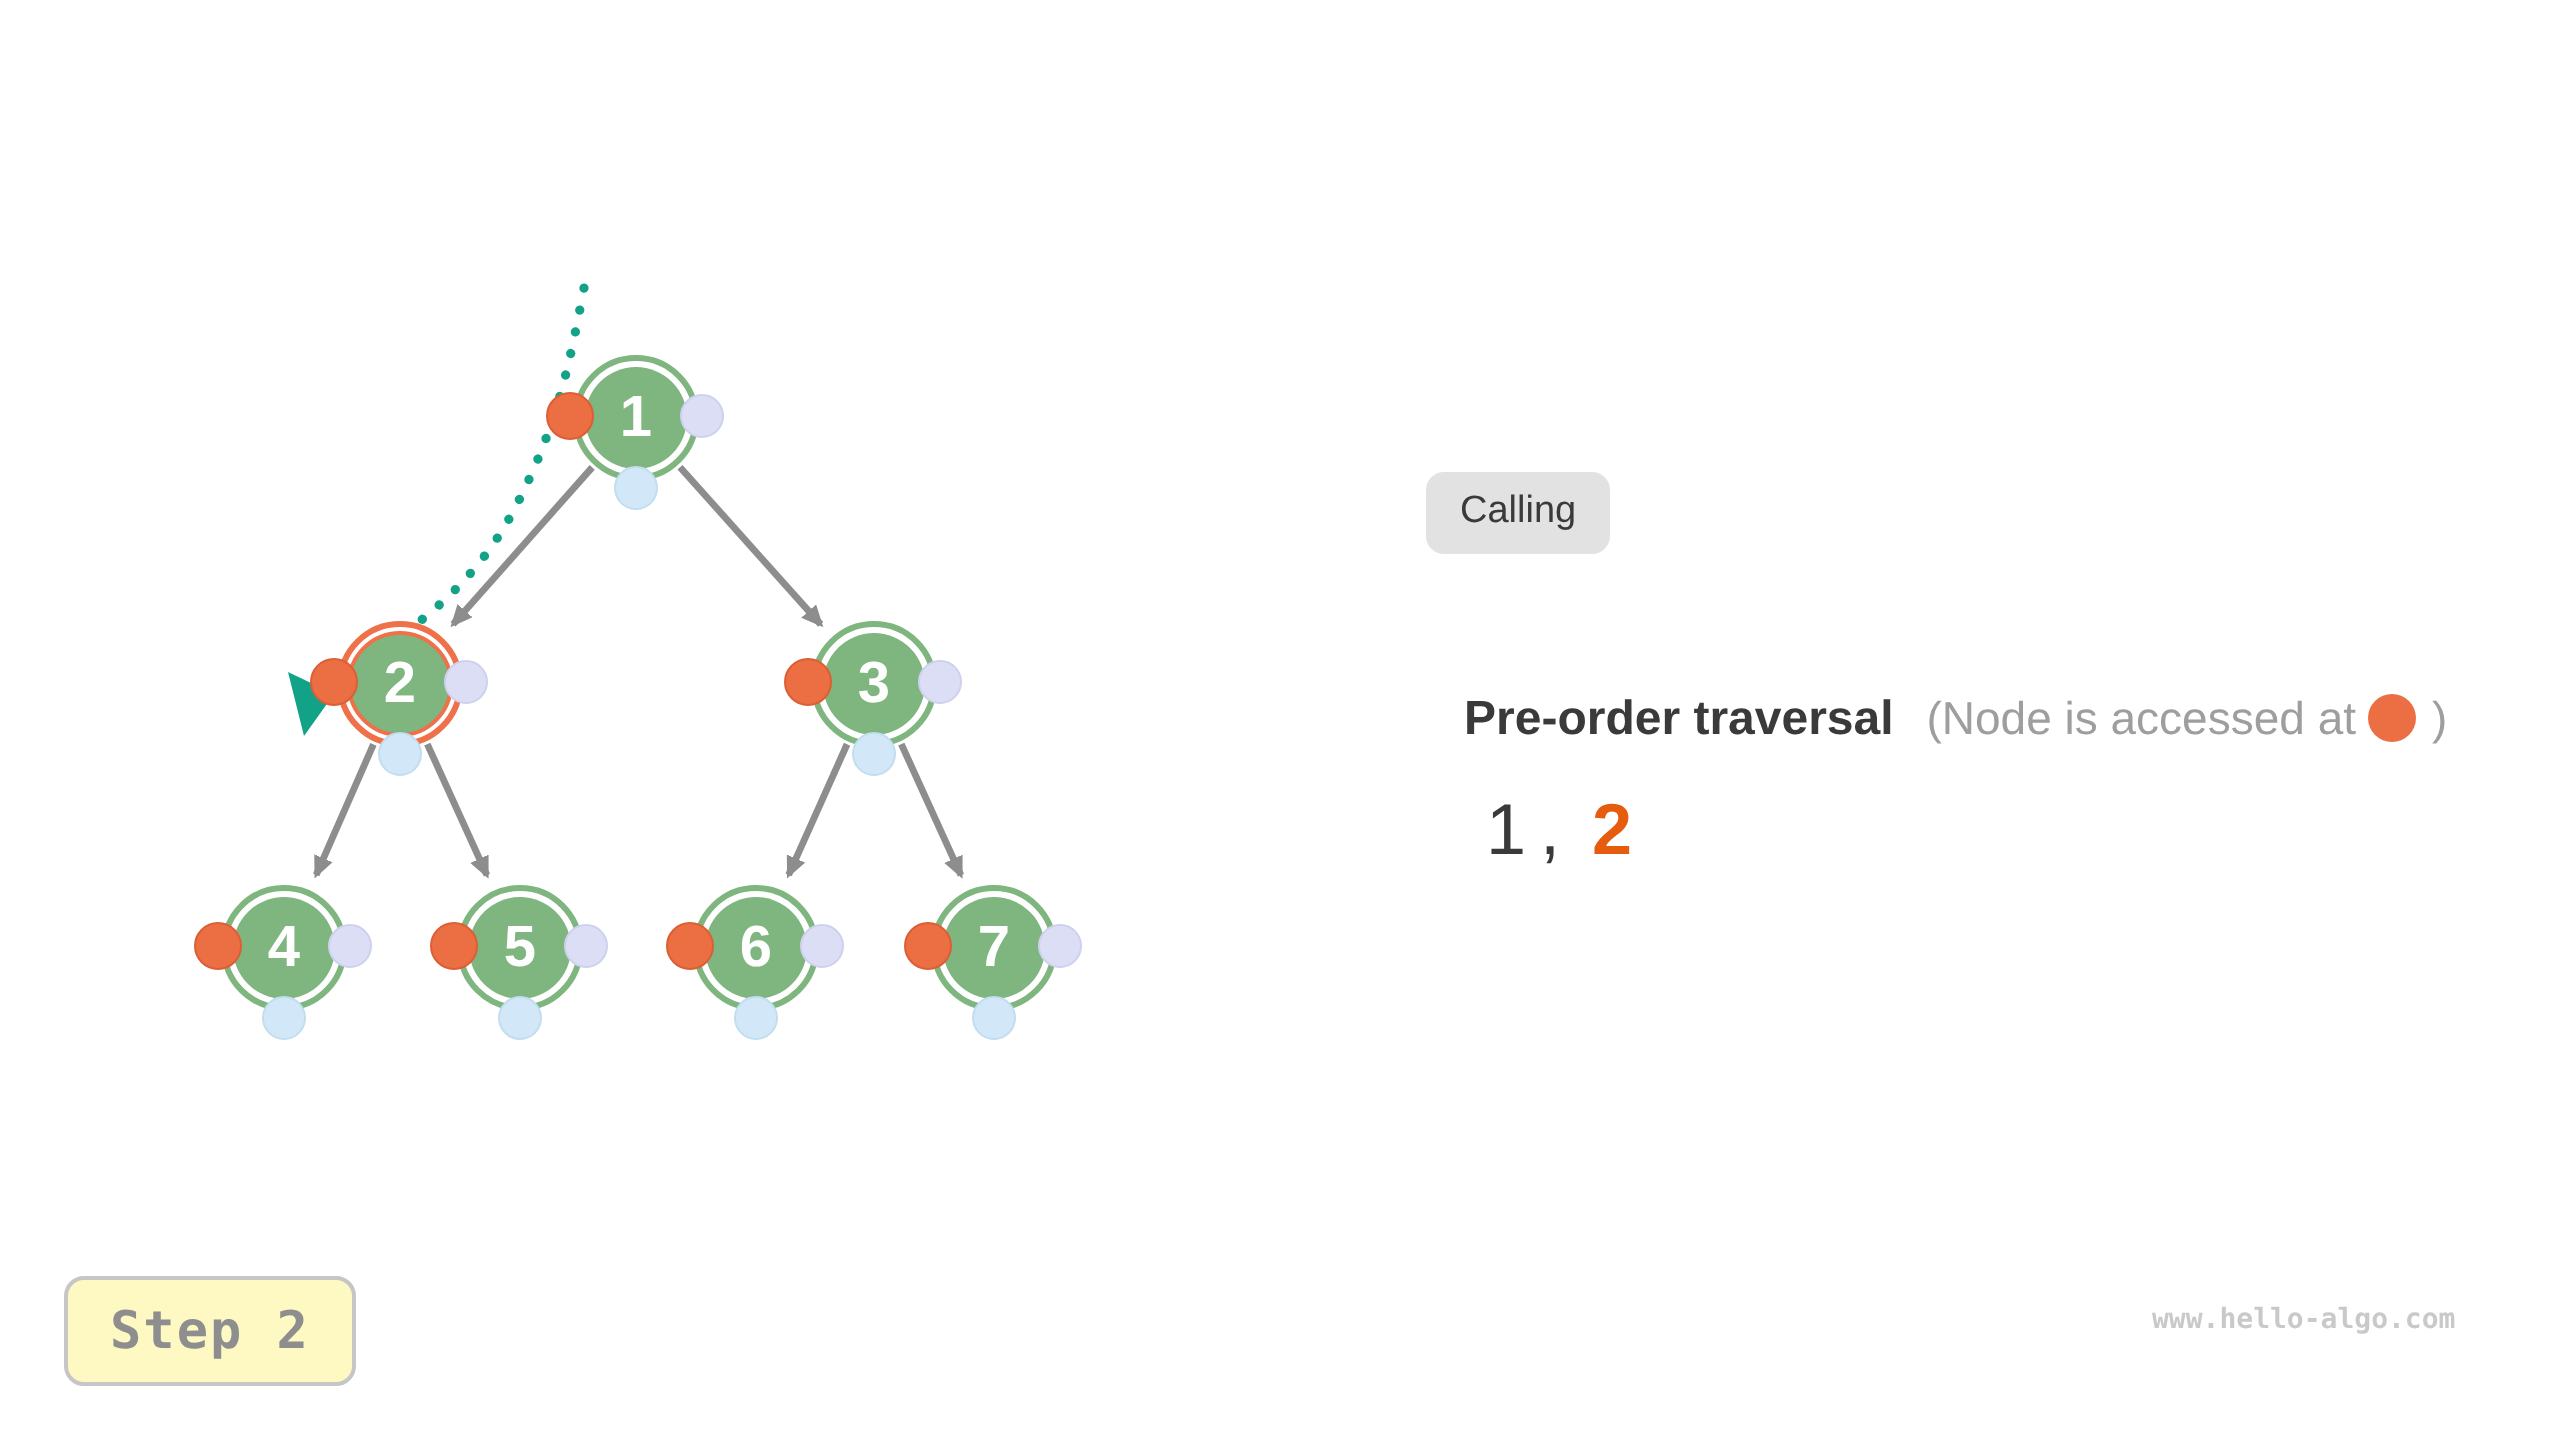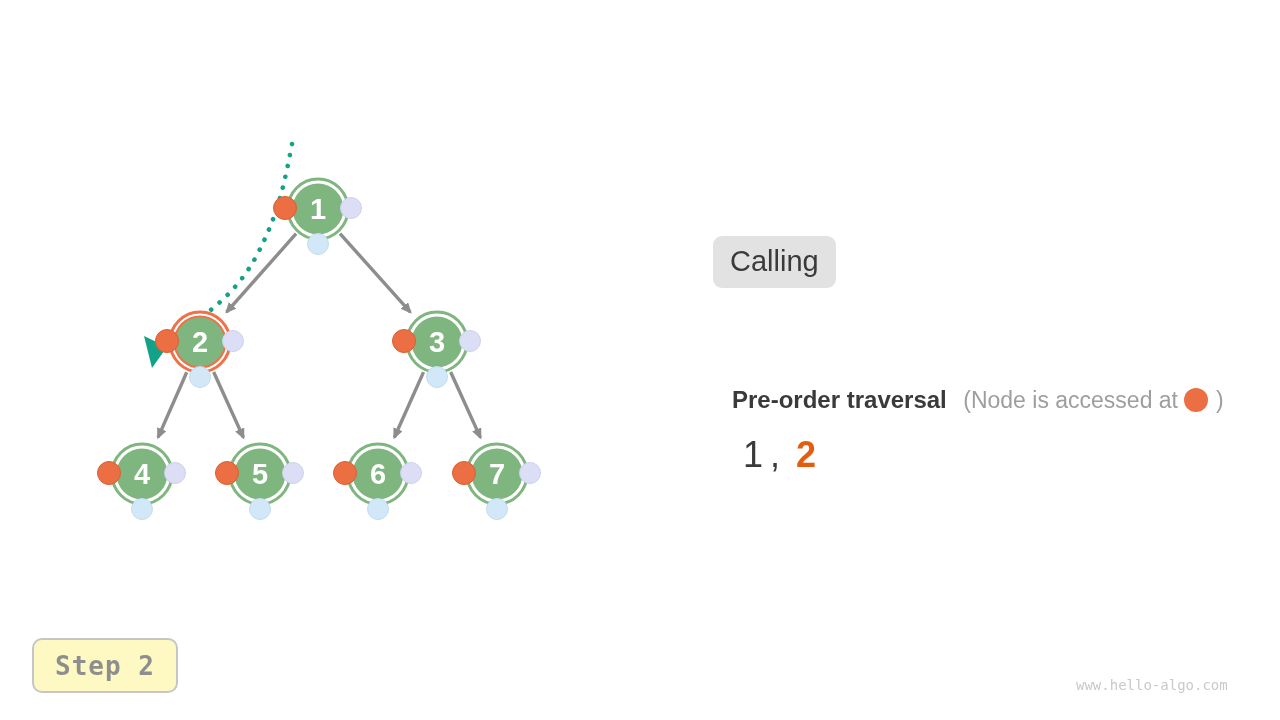--- a/index.html
+++ b/index.html
@@ -10,31 +10,31 @@
     position: relative;
     font-family: "Liberation Sans", sans-serif;
   }
   #stage { position: absolute; inset: 0; width: 1280px; height: 720px; }
   #tree-svg { position: absolute; left: 0; top: 0; }
 
   
   .legend { position: absolute; left: 713px; top: 236px; }
   .legend-item {
     display: inline-block;
-    font-size: 29px;
+    font-size: 19px;
     color: #3a3a3a;
     padding: 9px 17px 10px 17px;
     border-radius: 9px;
     background: transparent;
   }
   .legend-item.active { background: #e2e2e2; }
   .legend-item + .legend-item { display: block; margin-top: 5px; }
 
   
-  .traversal { position: absolute; left: 732px; top: 386px; }
+  .traversal { position: absolute; left: 732px; top: 346px; }
   .trav-line { white-space: nowrap; }
   .trav-title { font-size: 24px; font-weight: bold; color: #3a3a3a; }
   .trav-note { font-size: 23px; color: #9e9e9e; margin-left: 12px; }
   .note-dot {
     display: inline-block; width: 24px; height: 24px; border-radius: 50%;
     vertical-align: -4px; margin: 0 8px 0 6px;
   }
   .trav-seq { margin-top: 20px; margin-left: 11px; font-size: 36px; color: #3a3a3a; }
   .seq-num.active { color: #e65c0f; font-weight: bold; }
   .seq-comma { margin: 0 16px 0 7px; color: #3a3a3a; }
@@ -46,23 +46,23 @@
     border: 2px solid #c6c6c6; border-radius: 10px;
     background: #fef9c3;
     color: #8e8e8e;
     font-family: "DejaVu Sans Mono", monospace;
     font-weight: bold; font-size: 26px; letter-spacing: 1px;
     display: flex; align-items: center; justify-content: center;
   }
 
   
   .watermark {
-    position: absolute; left: 1076px; top: 677px;
+    position: absolute; left: 1076px; top: 652px;
     font-family: "DejaVu Sans Mono", monospace;
-    font-size: 14px; color: #c9c9c9;
+    font-size: 14px; color: #c9c9c9; font-weight: bold;
   }
 </style>
 </head>
 <body>
 
 <div id="stage">
 
   <svg id="tree-svg" width="1280" height="720" viewBox="0 0 1280 720">
       <defs>
         <marker id="arrow" markerUnits="userSpaceOnUse" markerWidth="16" markerHeight="14" refX="9" refY="5" orient="auto">

